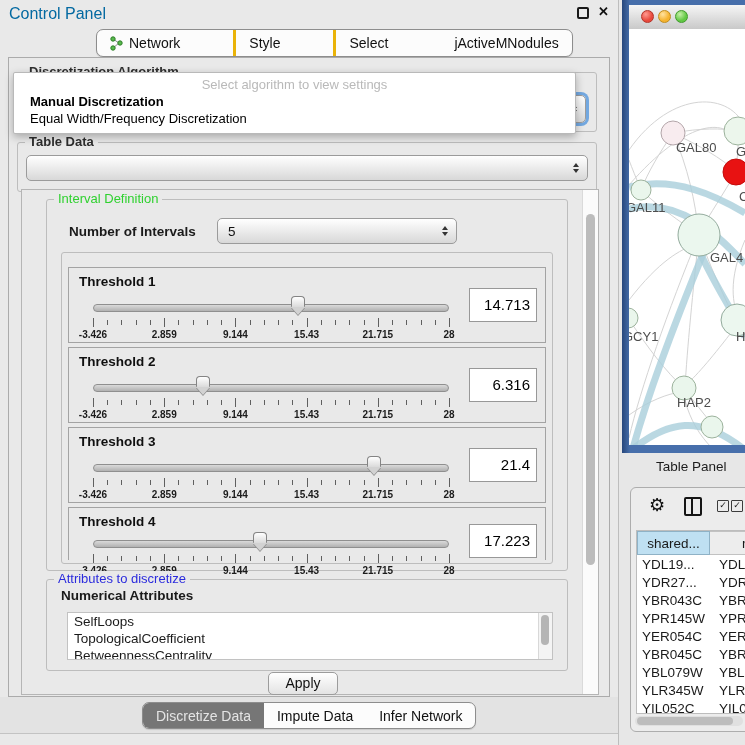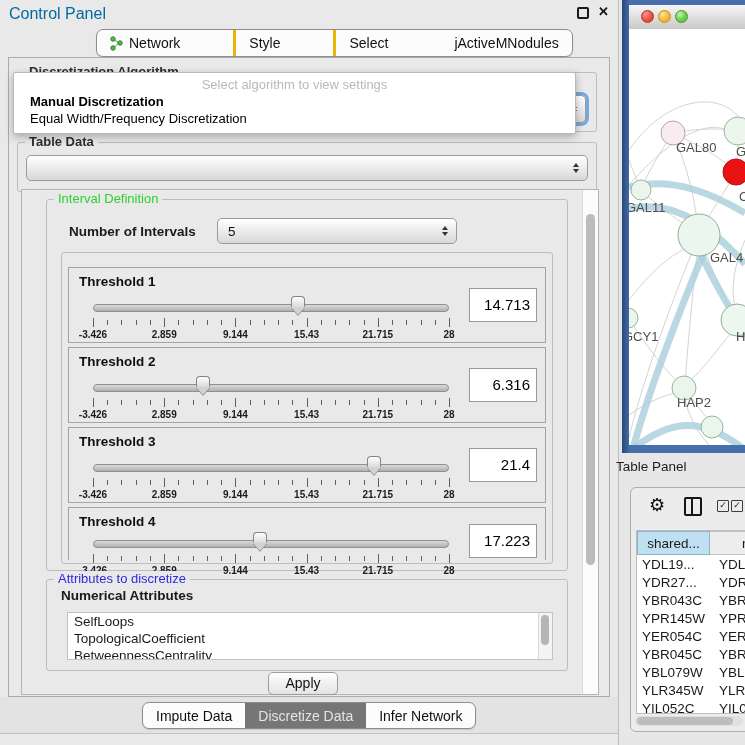--- a/index.html
+++ b/index.html
@@ -78,21 +78,21 @@
   #net-window{position:absolute;left:622px;top:0;width:123px;height:453px;
               background:linear-gradient(90deg,#27477c 0px,#476fab 8px,#476fab 100%);padding-left:44px;}
   .net-titlebar{position:absolute;left:7px;top:5px;right:0;height:24px;background:linear-gradient(#f6f6f6,#c9c9c9);
                 border-bottom:1px solid #8f8f8f;}
   .light{position:absolute;top:5px;width:13px;height:13px;border-radius:50%;box-sizing:border-box;}
   .light.red{left:12px;background:radial-gradient(circle at 35% 30%,#ff9a90,#e8493c 60%);border:1px solid #b23228;}
   .light.yellow{left:29px;background:radial-gradient(circle at 35% 30%,#ffe2a0,#f5b32f 60%);border:1px solid #c08c1c;}
   .light.green{left:46px;background:radial-gradient(circle at 35% 30%,#c6f0a8,#62c845 60%);border:1px solid #3f9a2b;}
   .net-canvas{position:absolute;left:7px;top:29px;right:0;bottom:8px;background:#ffffff;overflow:hidden;}
   
-  .tp-title{position:absolute;left:616px;top:459px;font-size:13.5px;color:#1c1c1c;}
+  .tp-title{position:absolute;left:656px;top:459px;font-size:13.5px;color:#1c1c1c;}
   .tp-container{position:absolute;left:630px;top:487px;width:131px;height:243px;border:1px solid #adadad;
                 border-radius:6px;background:#ececec;}
   .gear-icon{position:absolute;left:18px;top:6px;font-size:18px;color:#111;}
   .columns-icon{position:absolute;left:53px;top:9px;width:14px;height:15px;border:2px solid #151515;border-radius:2px;}
   .columns-icon:after{content:"";position:absolute;left:5px;top:0;bottom:0;width:2px;background:#151515;}
   .cbx{position:absolute;top:12px;width:10px;height:10px;border:1.5px solid #3c3c3c;border-radius:1px;
        font-size:9px;line-height:9px;text-align:center;color:#222;}
   .tp-table{position:absolute;left:5px;top:42px;width:150px;height:182px;background:#fff;border:1px solid #bdbdbd;overflow:hidden;}
   .thead{display:flex;height:24px;}
   .hcell{box-sizing:border-box;font-size:13.5px;display:flex;align-items:center;}
@@ -396,25 +396,25 @@
 
     <div class="popup">
       <div class="popup-hint">Select algorithm to view settings</div>
       <div class="popup-opt bold">Manual Discretization</div>
       <div class="popup-opt">Equal Width/Frequency Discretization</div>
     </div>
 
     <div class="bottom-strip"></div>
 
     <div class="tabbar" id="bottom-tabs">
+      <div class="tab selected">
+        <span>Discretize Data</span>
+      </div>
       <div class="tab">
         <span>Impute Data</span>
-      </div>
-      <div class="tab selected">
-        <span>Discretize Data</span>
       </div>
       <div class="tab">
         <span>Infer Network</span>
       </div>
     </div>
   </div>
 
   <div id="net-window">
     <div class="net-titlebar">
       <span class="light red"></span>

